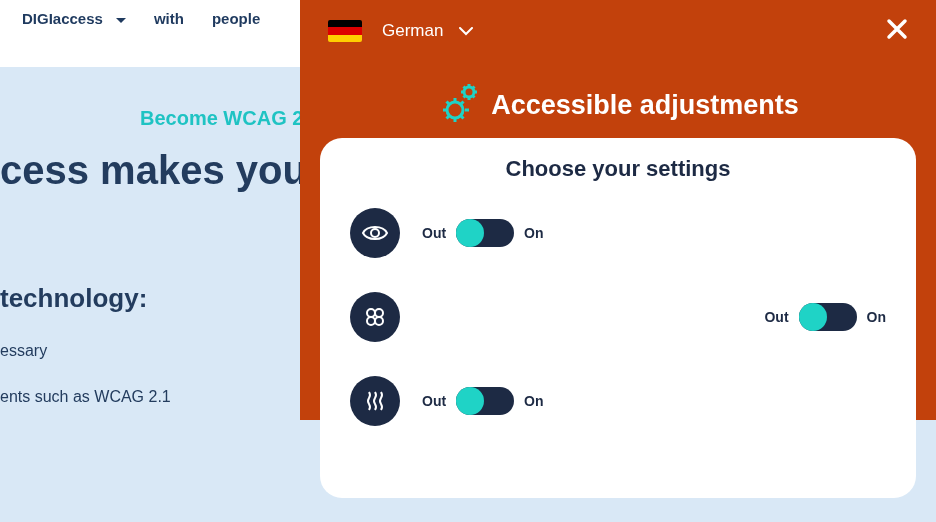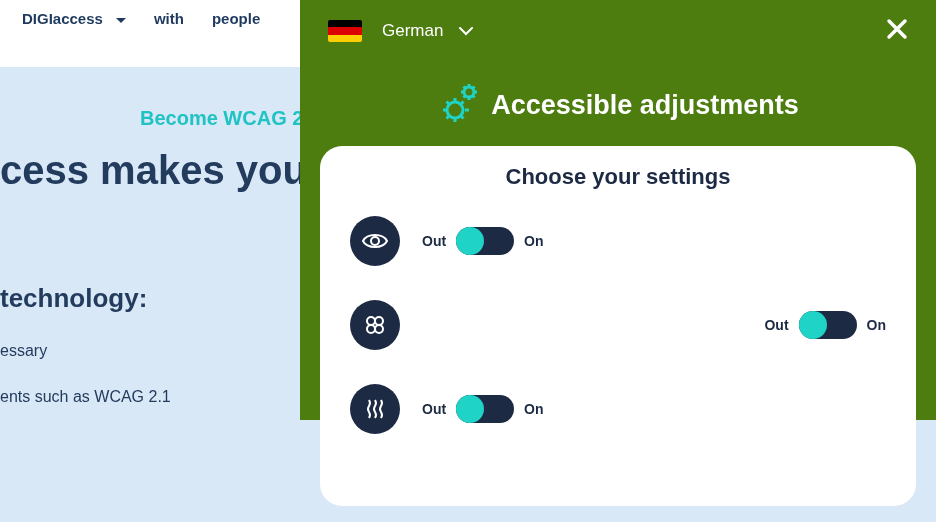--- a/index.html
+++ b/index.html
@@ -9,32 +9,32 @@
 .page-bg { position: absolute; inset: 0; }
 .topnav { display: flex; gap: 28px; padding: 10px 22px; font-size: 15px; color: #1f3a5f; font-weight: 600; }
 .topnav .item { display: flex; align-items: center; gap: 13px; }
 .hero { background: #d9e8f6; margin-top: 30px; padding: 40px 0 0 0; height: 500px; }
 .hero-sub { color: #1fc3c3; font-weight: 700; font-size: 20px; text-align: left; padding-left: 140px; }
 .hero-title { color: #233c5e; font-size: 40px; font-weight: 700; margin-top: 18px; padding-left: 0; }
 .tech-title { color: #233c5e; font-size: 26px; font-weight: 700; margin-top: 90px; }
 .tech-line { color: #233c5e; font-size: 16px; margin-top: 28px; }
 
 
-.panel { position: absolute; top: 0; right: 0; width: 636px; height: 420px; background: #4d7c0f; border-radius: 0; }
+.panel { position: absolute; top: 0; right: 0; width: 636px; height: 420px; background: #c2410c; border-radius: 0; }
 .panel-header { display: flex; align-items: center; padding: 18px 28px 8px 28px; color: #fff; }
 .flag { width: 34px; height: 22px; border-radius: 2px; overflow: hidden; margin-right: 20px; }
 .flag div { height: 33.33%; }
 .lang { font-size: 17px; font-weight: 500; margin-right: 16px; }
 .chevron { color: #fff; }
 .close-x { margin-left: auto; cursor: pointer; }
 
 .panel-title-row { display: flex; align-items: center; justify-content: center; gap: 8px; margin-top: 28px; }
 .panel-title { color: #fff; font-size: 27px; font-weight: 700; }
 
-.card { background: #fff; border-radius: 22px; margin: 16px 20px 0 20px; padding: 18px 30px 30px 30px; height: 360px; }
+.card { background: #fff; border-radius: 22px; margin: 8px 20px 0 20px; padding: 18px 30px 30px 30px; height: 360px; }
 .card-title { text-align: center; color: #1d2a44; font-size: 22px; font-weight: 700; margin-bottom: 26px; }
 
 .setting-row { display: flex; align-items: center; gap: 22px; margin-bottom: 34px; }
 .icon-badge { width: 50px; height: 50px; border-radius: 50%; background: #1d2a44; flex-shrink: 0; display: flex; align-items: center; justify-content: center; }
 .setting-text { flex: 1; }
 .setting-name { color: #1d2a44; font-size: 17px; font-weight: 500; margin-bottom: 4px; }
 .setting-desc { color: #4a5a72; font-size: 13px; line-height: 1.45; }
 .toggle-wrap { display: flex; align-items: center; gap: 10px; }
 .toggle-label { color: #1d2a44; font-size: 14px; font-weight: 600; }
 .toggle { width: 58px; height: 28px; border-radius: 14px; background: #1d2a44; position: relative; cursor: pointer; }

